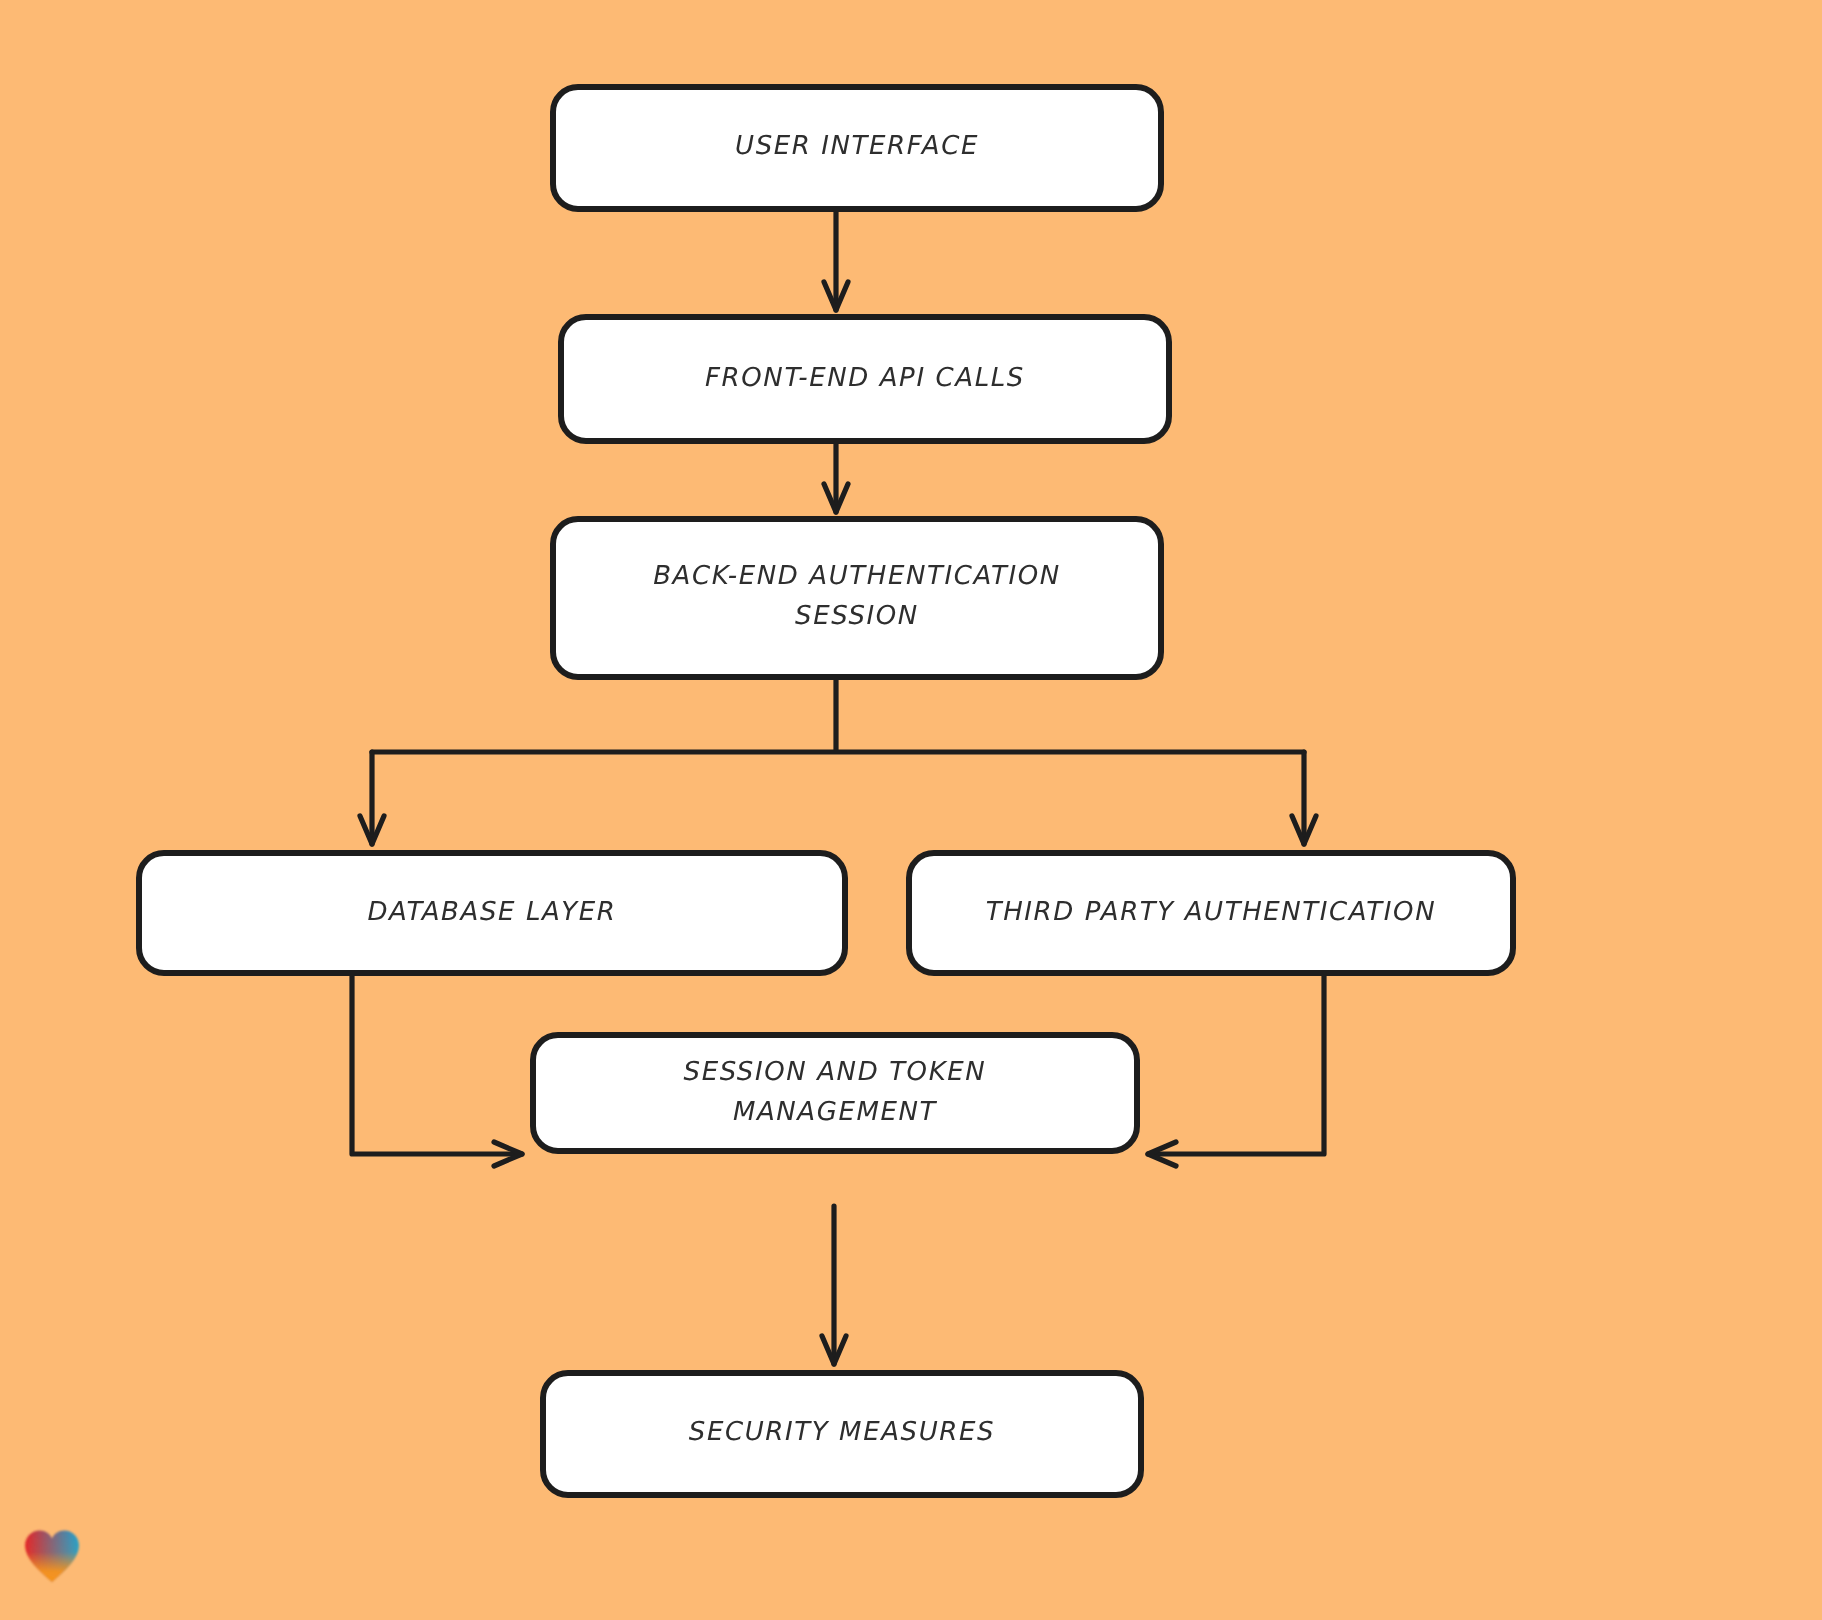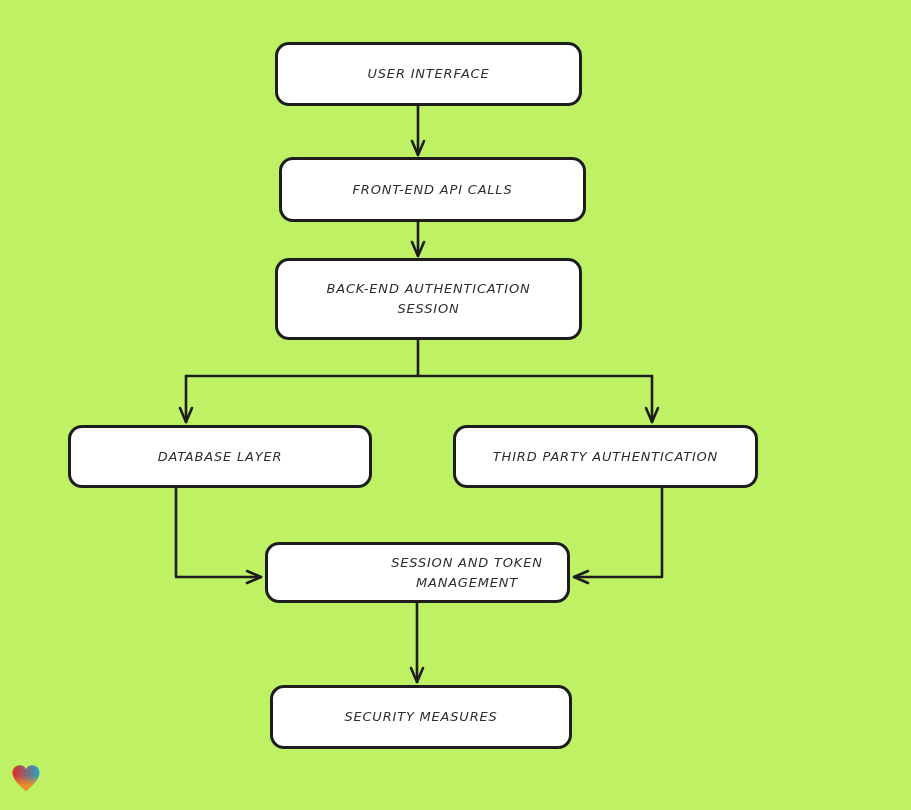--- a/index.html
+++ b/index.html
@@ -5,21 +5,21 @@
   html, body {
     margin: 0; padding: 0;
     width: 911px; height: 810px;
     background: #ffffff;
     overflow: hidden;
     font-family: "DejaVu Sans", sans-serif;
   }
   .canvas {
     position: relative;
     width: 911px; height: 810px;
-    background: #bef264;
+    background: #fdba74;
   }
   svg.wires {
     position: absolute; left: 0; top: 0;
     width: 911px; height: 810px;
   }
   .edge {
     fill: none;
     stroke: #1d1d1d;
     stroke-width: 2.6;
     stroke-linecap: round;
@@ -44,23 +44,23 @@
     line-height: 20px;
     color: #2e2e2e;
     pointer-events: none;
   }
   .w240 { max-width: 240px; }
   .w200 { max-width: 200px; }
 
   .n-ui      { left: 275px; top:  42px; width: 307px; height: 64px; }
   .n-api     { left: 279px; top: 157px; width: 307px; height: 65px; }
   .n-auth    { left: 275px; top: 258px; width: 307px; height: 82px; }
-  .n-db      { left:  68px; top: 425px; width: 304px; height: 63px; }
+  .n-db      { left:  68px; top: 425px; width: 356px; height: 63px; }
   .n-tp      { left: 453px; top: 425px; width: 305px; height: 63px; }
-  .n-session { left: 265px; top: 542px; width: 305px; height: 61px; justify-content: flex-end; }
+  .n-session { left: 265px; top: 516px; width: 305px; height: 61px; }
   .n-sec     { left: 270px; top: 685px; width: 302px; height: 64px; }
 </style>
 </head>
 <body>
 
 <div class="canvas">
 
   <svg class="wires" width="911" height="810" viewBox="0 0 911 810" xmlns="http://www.w3.org/2000/svg">
     <defs>
       <marker id="arw" viewBox="0 0 20 16" refX="17" refY="8" markerWidth="20" markerHeight="16" markerUnits="userSpaceOnUse" orient="auto">

